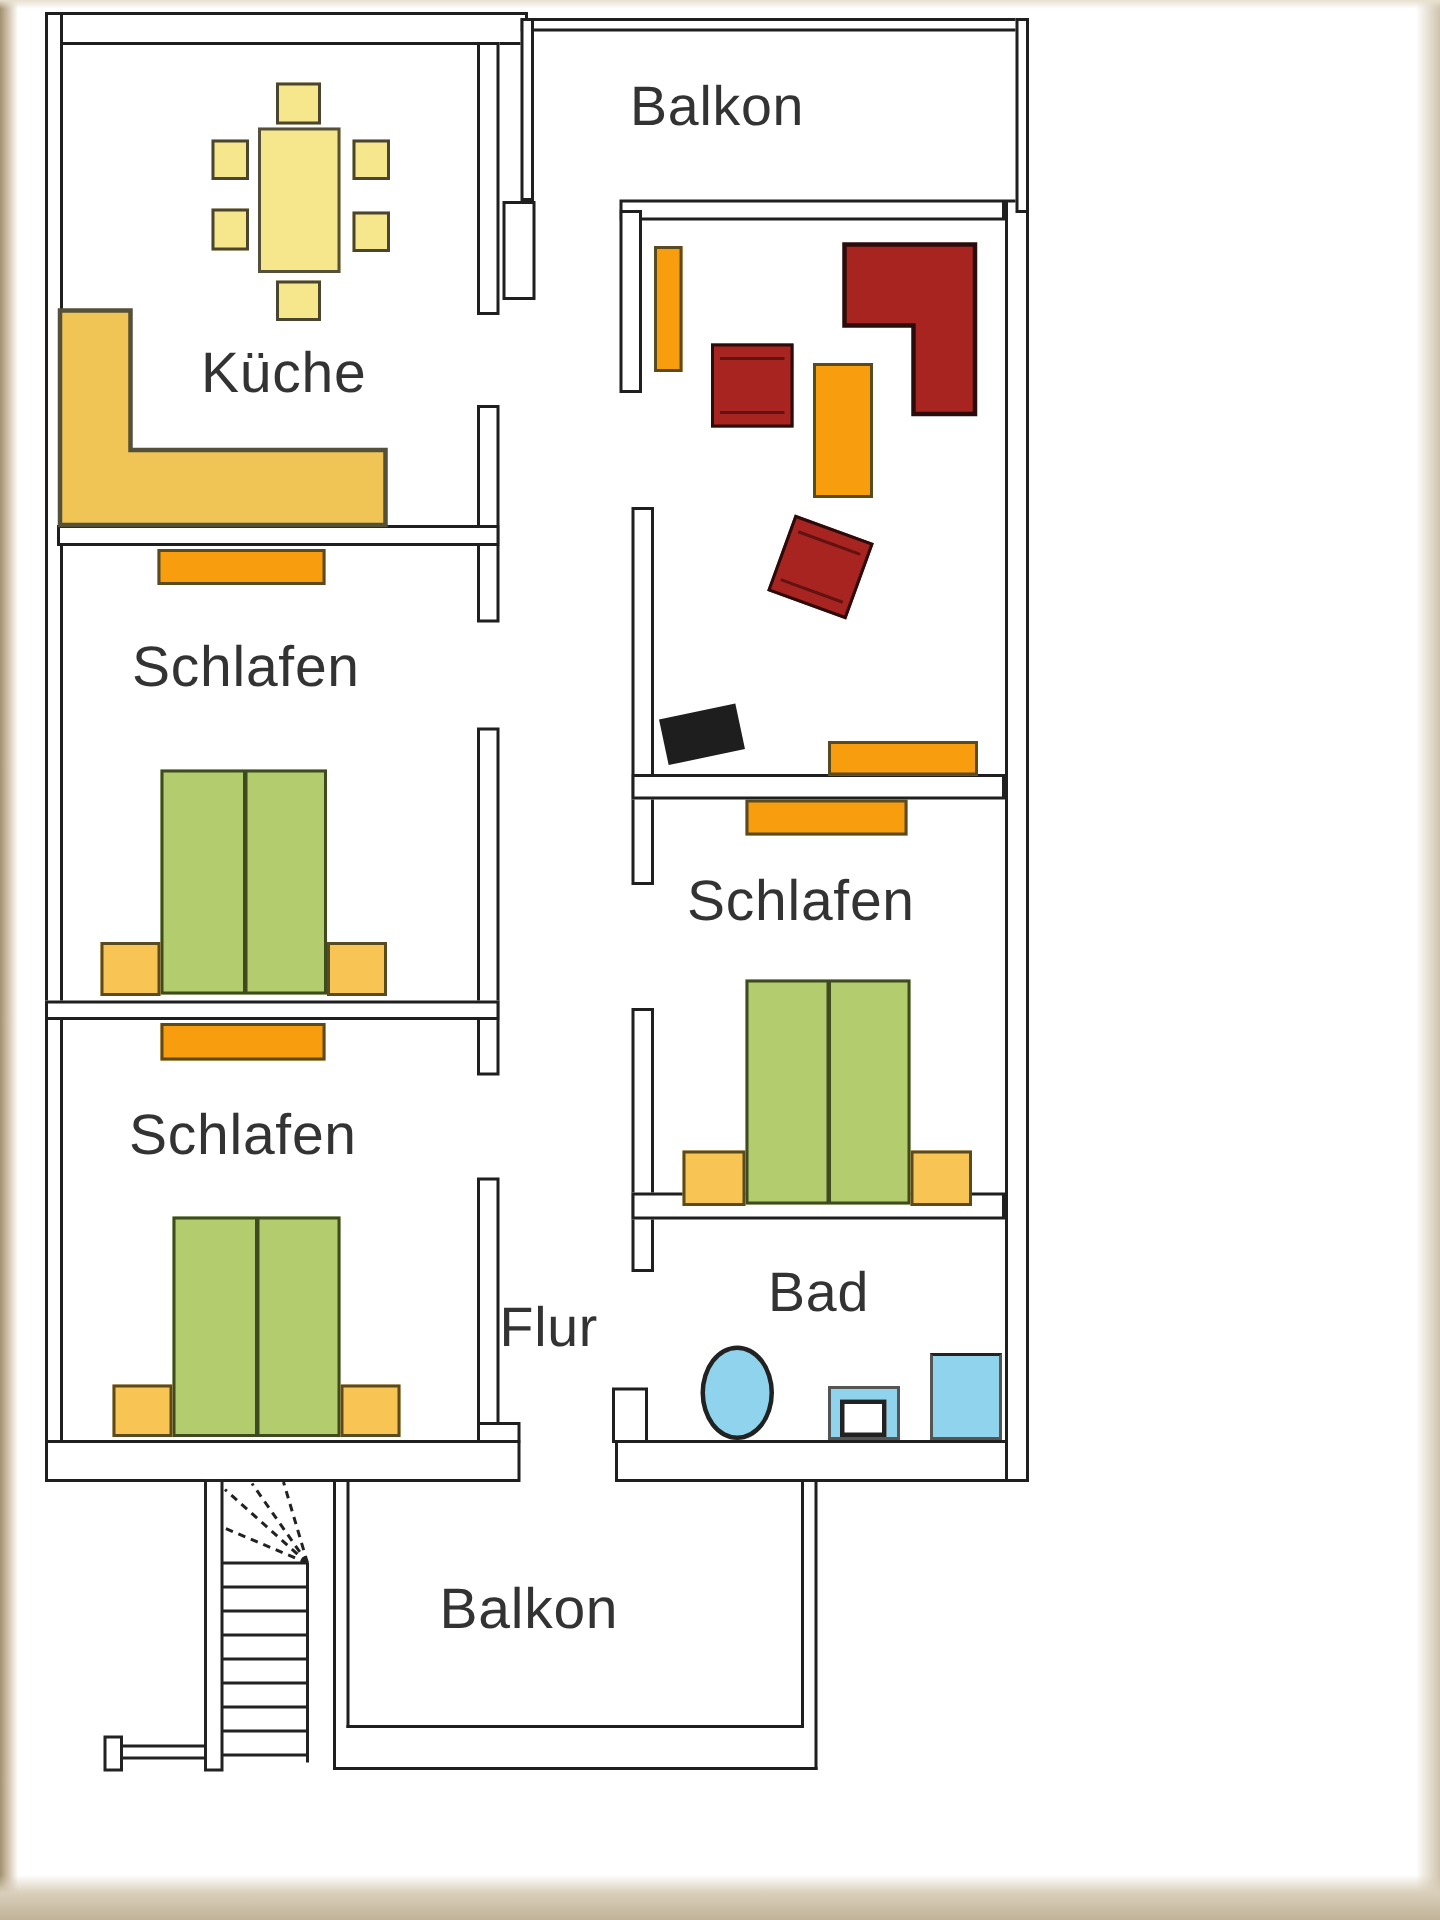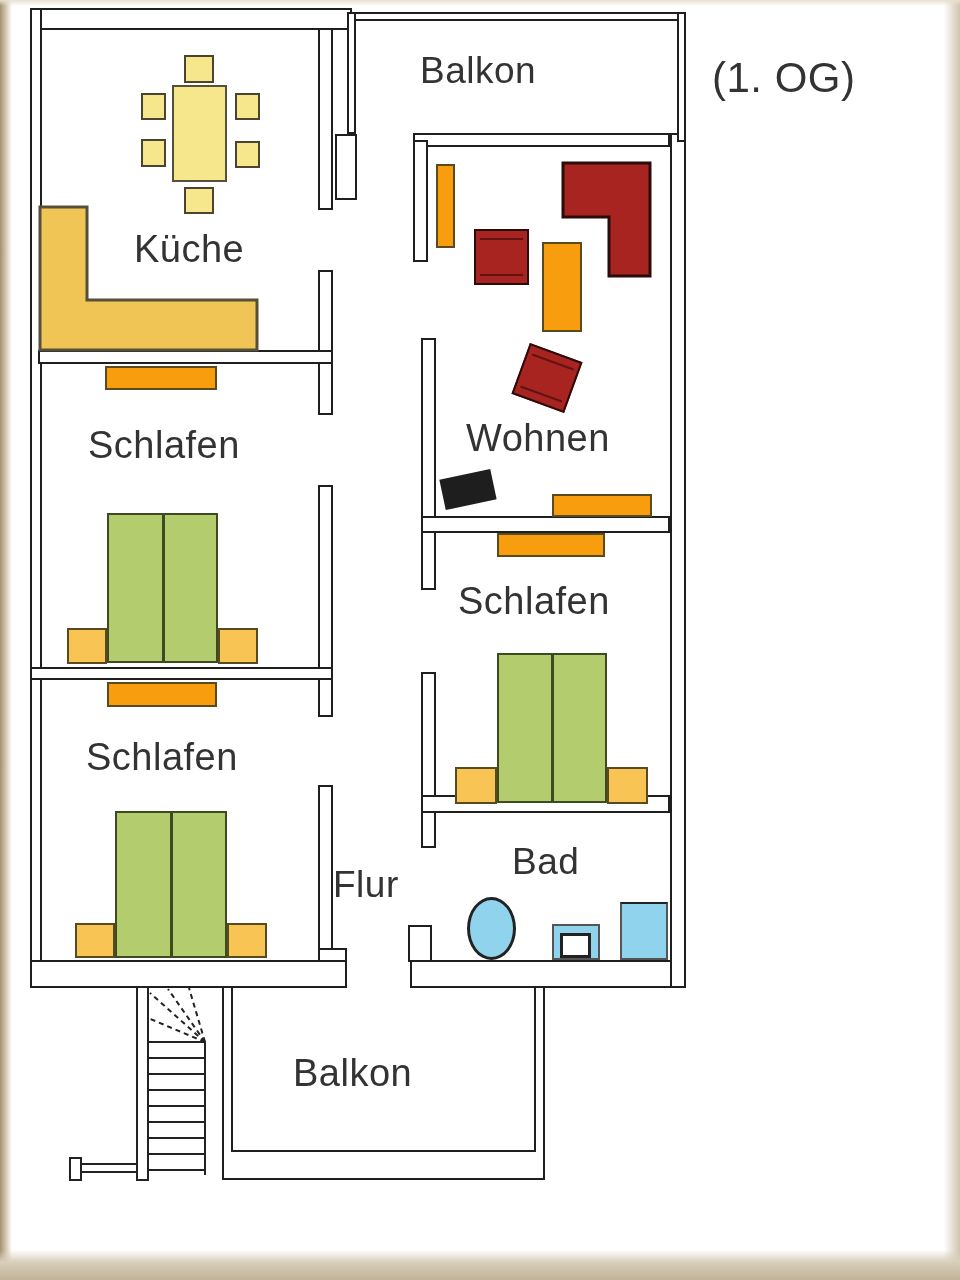--- a/index.html
+++ b/index.html
@@ -127,25 +127,23 @@
   <div class="furn bed" style="left:497px;top:653px;width:110px;height:150px;"></div>
   <div class="furn nightstand" style="left:455px;top:767px;width:42px;height:37px;"></div>
   <div class="furn nightstand" style="left:607px;top:767px;width:41px;height:37px;"></div>
 
   <div class="furn bath oval" style="left:467px;top:897px;width:49px;height:63px;"></div>
   <div class="furn bath" style="left:552px;top:924px;width:48px;height:36px;border-color:#555;">
     <div style="position:absolute;left:6px;top:7px;width:31px;height:25px;background:#fff;border:3px solid #222;box-sizing:border-box;"></div>
   </div>
   <div class="furn bath" style="left:620px;top:902px;width:48px;height:58px;border-color:#555;border-top-color:#222;"></div>
 
-  <div class="label title-label" style="left:712px;top:54px;">(1. OG)</div>
 
   <div class="label room-label" style="left:420px;top:50px;font-size:37px;">Balkon</div>
   <div class="label room-label" style="left:134px;top:228px;">Küche</div>
   <div class="label room-label" style="left:88px;top:424px;">Schlafen</div>
   <div class="label room-label" style="left:86px;top:736px;">Schlafen</div>
-  <div class="label room-label" style="left:466px;top:417px;">Wohnen</div>
   <div class="label room-label" style="left:458px;top:580px;">Schlafen</div>
   <div class="label room-label" style="left:512px;top:841px;font-size:37px;">Bad</div>
   <div class="label room-label" style="left:333px;top:864px;font-size:37px;">Flur</div>
   <div class="label room-label" style="left:293px;top:1052px;">Balkon</div>
 
 </div>
 
 </body></html>

